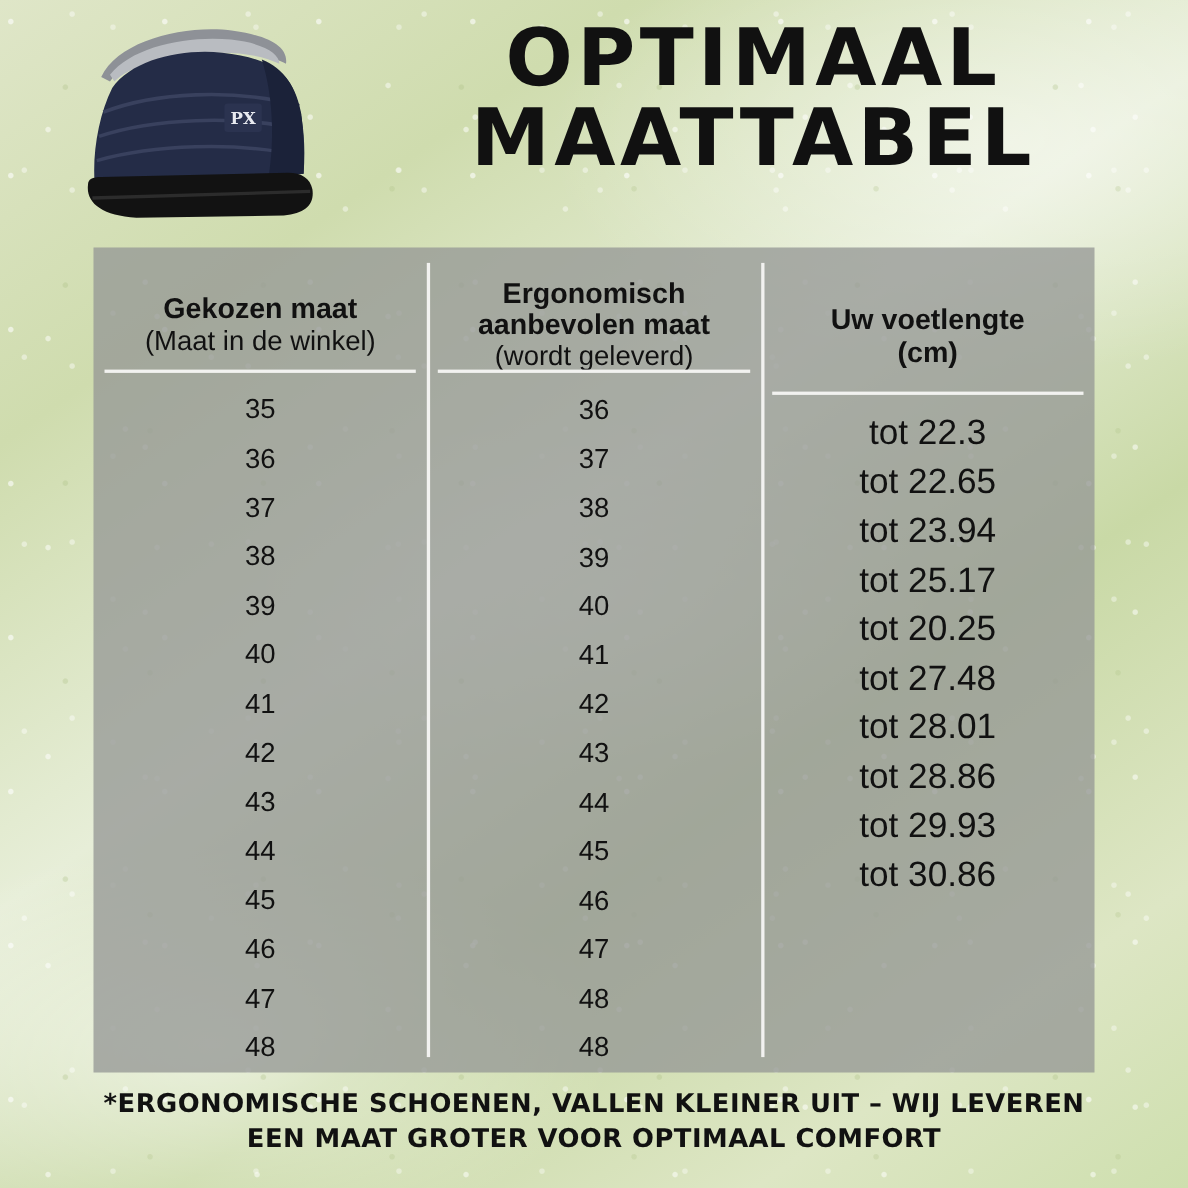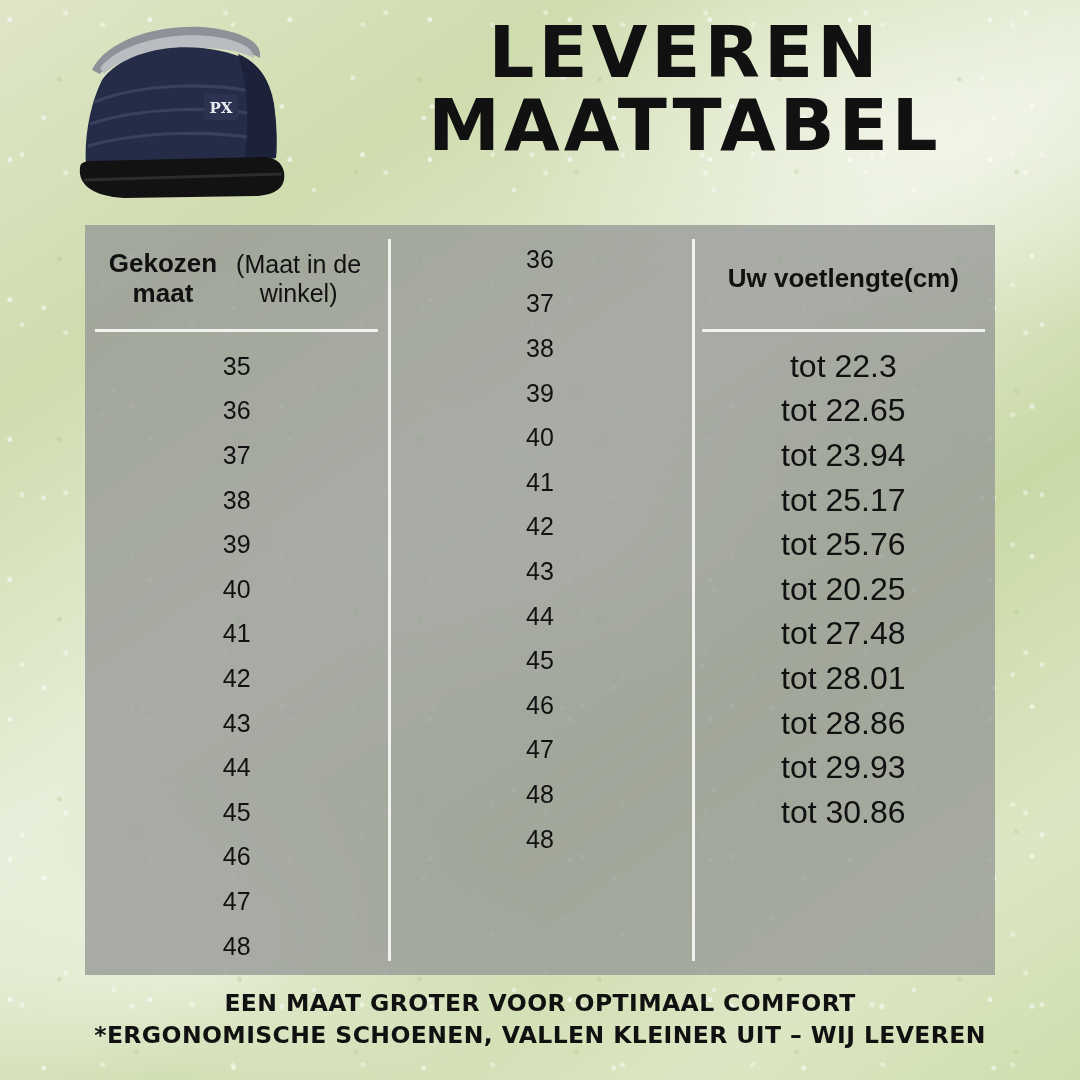--- a/index.html
+++ b/index.html
@@ -88,25 +88,27 @@
   .col + .col::before {
     content: "";
     position: absolute;
     left: 0; top: 14px; bottom: 14px;
     width: 3px;
     background: #f2f2f0;
   }
   .col-head {
     height: 107px;
     display: flex;
+    flex-direction: column;
     align-items: center;
     justify-content: center;
     text-align: center;
     padding: 0 16px;
     position: relative;
+    margin-top: 27px;
   }
   .col-head::after {
     content: "";
     position: absolute;
     left: 10px; right: 10px; bottom: 0;
     height: 3px;
     background: #f2f2f0;
   }
   .col-head .h1 {
     font-size: 26px;
@@ -177,21 +179,21 @@
           <rect x="142" y="76" width="34" height="26" rx="3" fill="#2b3350"></rect>
           <text x="159" y="95" font-family="DejaVu Serif, serif" font-size="15" fill="#e8eaf0" text-anchor="middle">PX</text>
         </g>
 
         <path d="M18 150 C16 166 30 178 62 180 L196 178 C216 176 224 168 222 154 C220 144 212 139 200 139 L30 143 C22 143 18 145 18 150 Z" fill="#121212"></path>
         <path d="M22 162 L220 156" stroke="#2c2c2c" stroke-width="3" fill="none"></path>
       </svg>
     </div>
 
     <div class="title-block">
-      <div class="title-line">LEVEREN</div>
+      <div class="title-line">OPTIMAAL</div>
       <div class="title-line">MAATTABEL</div>
     </div>
   </div>
 
   <div class="table">
     <div class="table-inner">
 
       <div class="col">
         <div class="col-head">
           <div class="h1">Gekozen maat</div>
@@ -209,20 +211,24 @@
           <div class="cell">43</div>
           <div class="cell">44</div>
           <div class="cell">45</div>
           <div class="cell">46</div>
           <div class="cell">47</div>
           <div class="cell">48</div>
         </div>
       </div>
 
       <div class="col">
+        <div class="col-head">
+          <div class="h1">Ergonomisch aanbevolen maat</div>
+          <div class="h2">(wordt geleverd)</div>
+        </div>
         <div class="cells">
           <div class="cell">36</div>
           <div class="cell">37</div>
           <div class="cell">38</div>
           <div class="cell">39</div>
           <div class="cell">40</div>
           <div class="cell">41</div>
           <div class="cell">42</div>
           <div class="cell">43</div>
           <div class="cell">44</div>
@@ -237,31 +243,30 @@
       <div class="col">
         <div class="col-head">
           <div class="h1">Uw voetlengte</div>
           <div class="h1">(cm)</div>
         </div>
         <div class="cells">
           <div class="cell bold">tot 22.3</div>
           <div class="cell bold">tot 22.65</div>
           <div class="cell bold">tot  23.94</div>
           <div class="cell bold">tot  25.17</div>
-          <div class="cell bold">tot 25.76</div>
           <div class="cell bold">tot 20.25</div>
           <div class="cell bold">tot 27.48</div>
           <div class="cell bold">tot 28.01</div>
           <div class="cell bold">tot 28.86</div>
           <div class="cell bold">tot 29.93</div>
           <div class="cell bold">tot 30.86</div>
         </div>
       </div>
 
     </div>
   </div>
 
   <div class="footer">
+    <div>*ERGONOMISCHE SCHOENEN, VALLEN KLEINER UIT – WIJ LEVEREN</div>
     <div>EEN MAAT GROTER VOOR OPTIMAAL COMFORT</div>
-    <div>*ERGONOMISCHE SCHOENEN, VALLEN KLEINER UIT – WIJ LEVEREN</div>
   </div>
 
 </div>
 
 </body></html>

